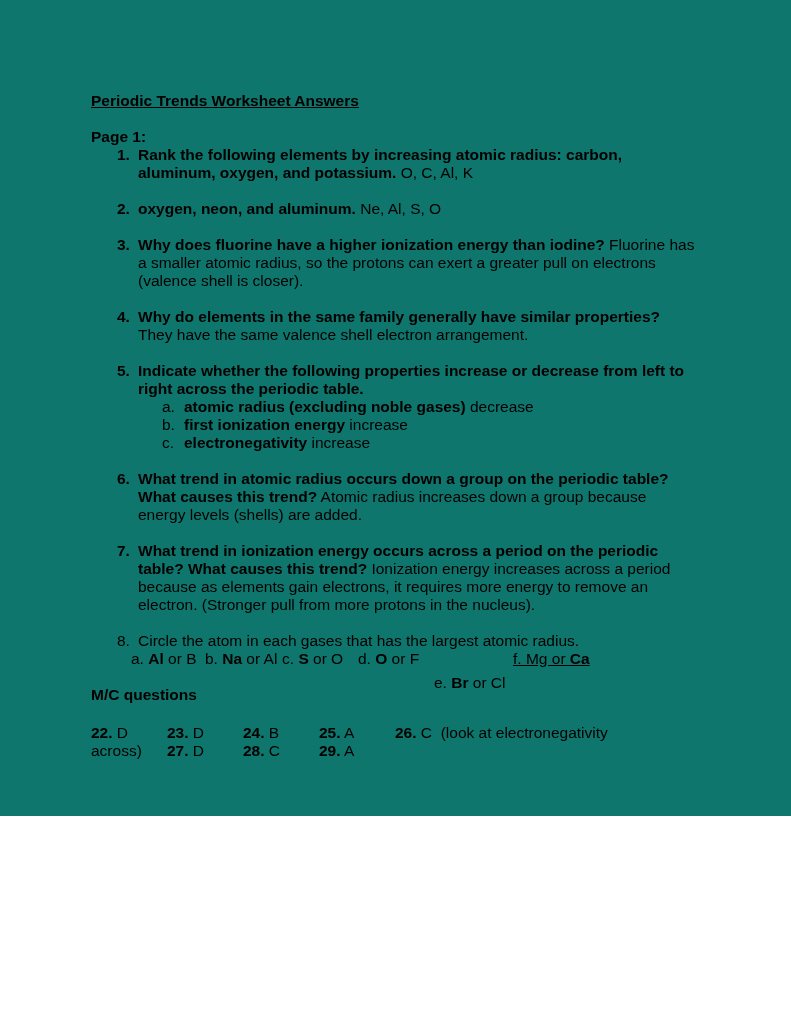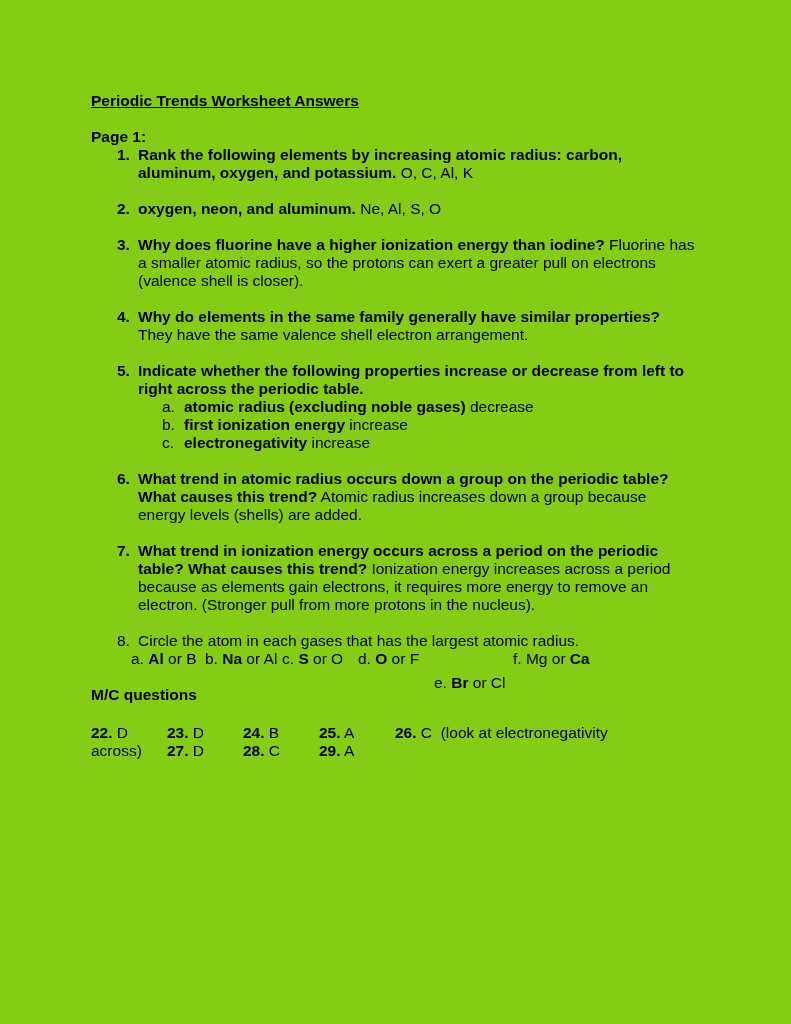--- a/index.html
+++ b/index.html
@@ -1,20 +1,20 @@
 <!DOCTYPE html>
 <html><head>
 <meta charset="utf-8">
 <style>
   html, body { margin: 0; padding: 0; background: #ffffff; }
   .page {
     position: relative;
     width: 791px;
-    height: 1024px;
-    background: #84cc16;
+    height: 816px;
+    background: #0f766e;
     overflow: hidden;
     font-family: "Liberation Sans", sans-serif;
     font-size: 15.5px;
     line-height: 18px;
     color: #000000;
   }
   .content {
     position: absolute;
     left: 91px;
     top: 92px;
@@ -35,21 +35,21 @@
   .question .qline { padding-left: 47px; white-space: pre; min-height: 18px; }
   .question .sub   { position: relative; padding-left: 93px; white-space: pre; min-height: 18px; }
   .sub-letter      { position: absolute; left: 71px; top: 0; }
   .tabrow { position: relative; height: 18px; }
   .tabrow .cell { position: absolute; top: 0; white-space: pre; }
   .tabrow .cell:nth-child(1) { left: 40px; }
   .tabrow .cell:nth-child(2) { left: 114px; }
   .tabrow .cell:nth-child(3) { left: 191px; }
   .tabrow .cell:nth-child(4) { left: 267px; }
   .tabrow .cell:nth-child(5) { left: 343px; margin-top: 24px; }
-  .tabrow .cell:nth-child(6) { left: 422px; }
+  .tabrow .cell:nth-child(6) { left: 422px; text-decoration: underline; }
   .mc-heading { font-weight: bold; white-space: pre; min-height: 18px; margin-bottom: 20px; }
   .mc-row { position: relative; height: 18px; }
   .mc-row .cell { position: absolute; top: 0; white-space: pre; }
   .mc-row .cell:nth-child(1) { left: 0; }
   .mc-row .cell:nth-child(2) { left: 76px; }
   .mc-row .cell:nth-child(3) { left: 152px; }
   .mc-row .cell:nth-child(4) { left: 228px; text-align: center; }
   .mc-row .cell:nth-child(5) { left: 304px; }
 </style>
 </head>

